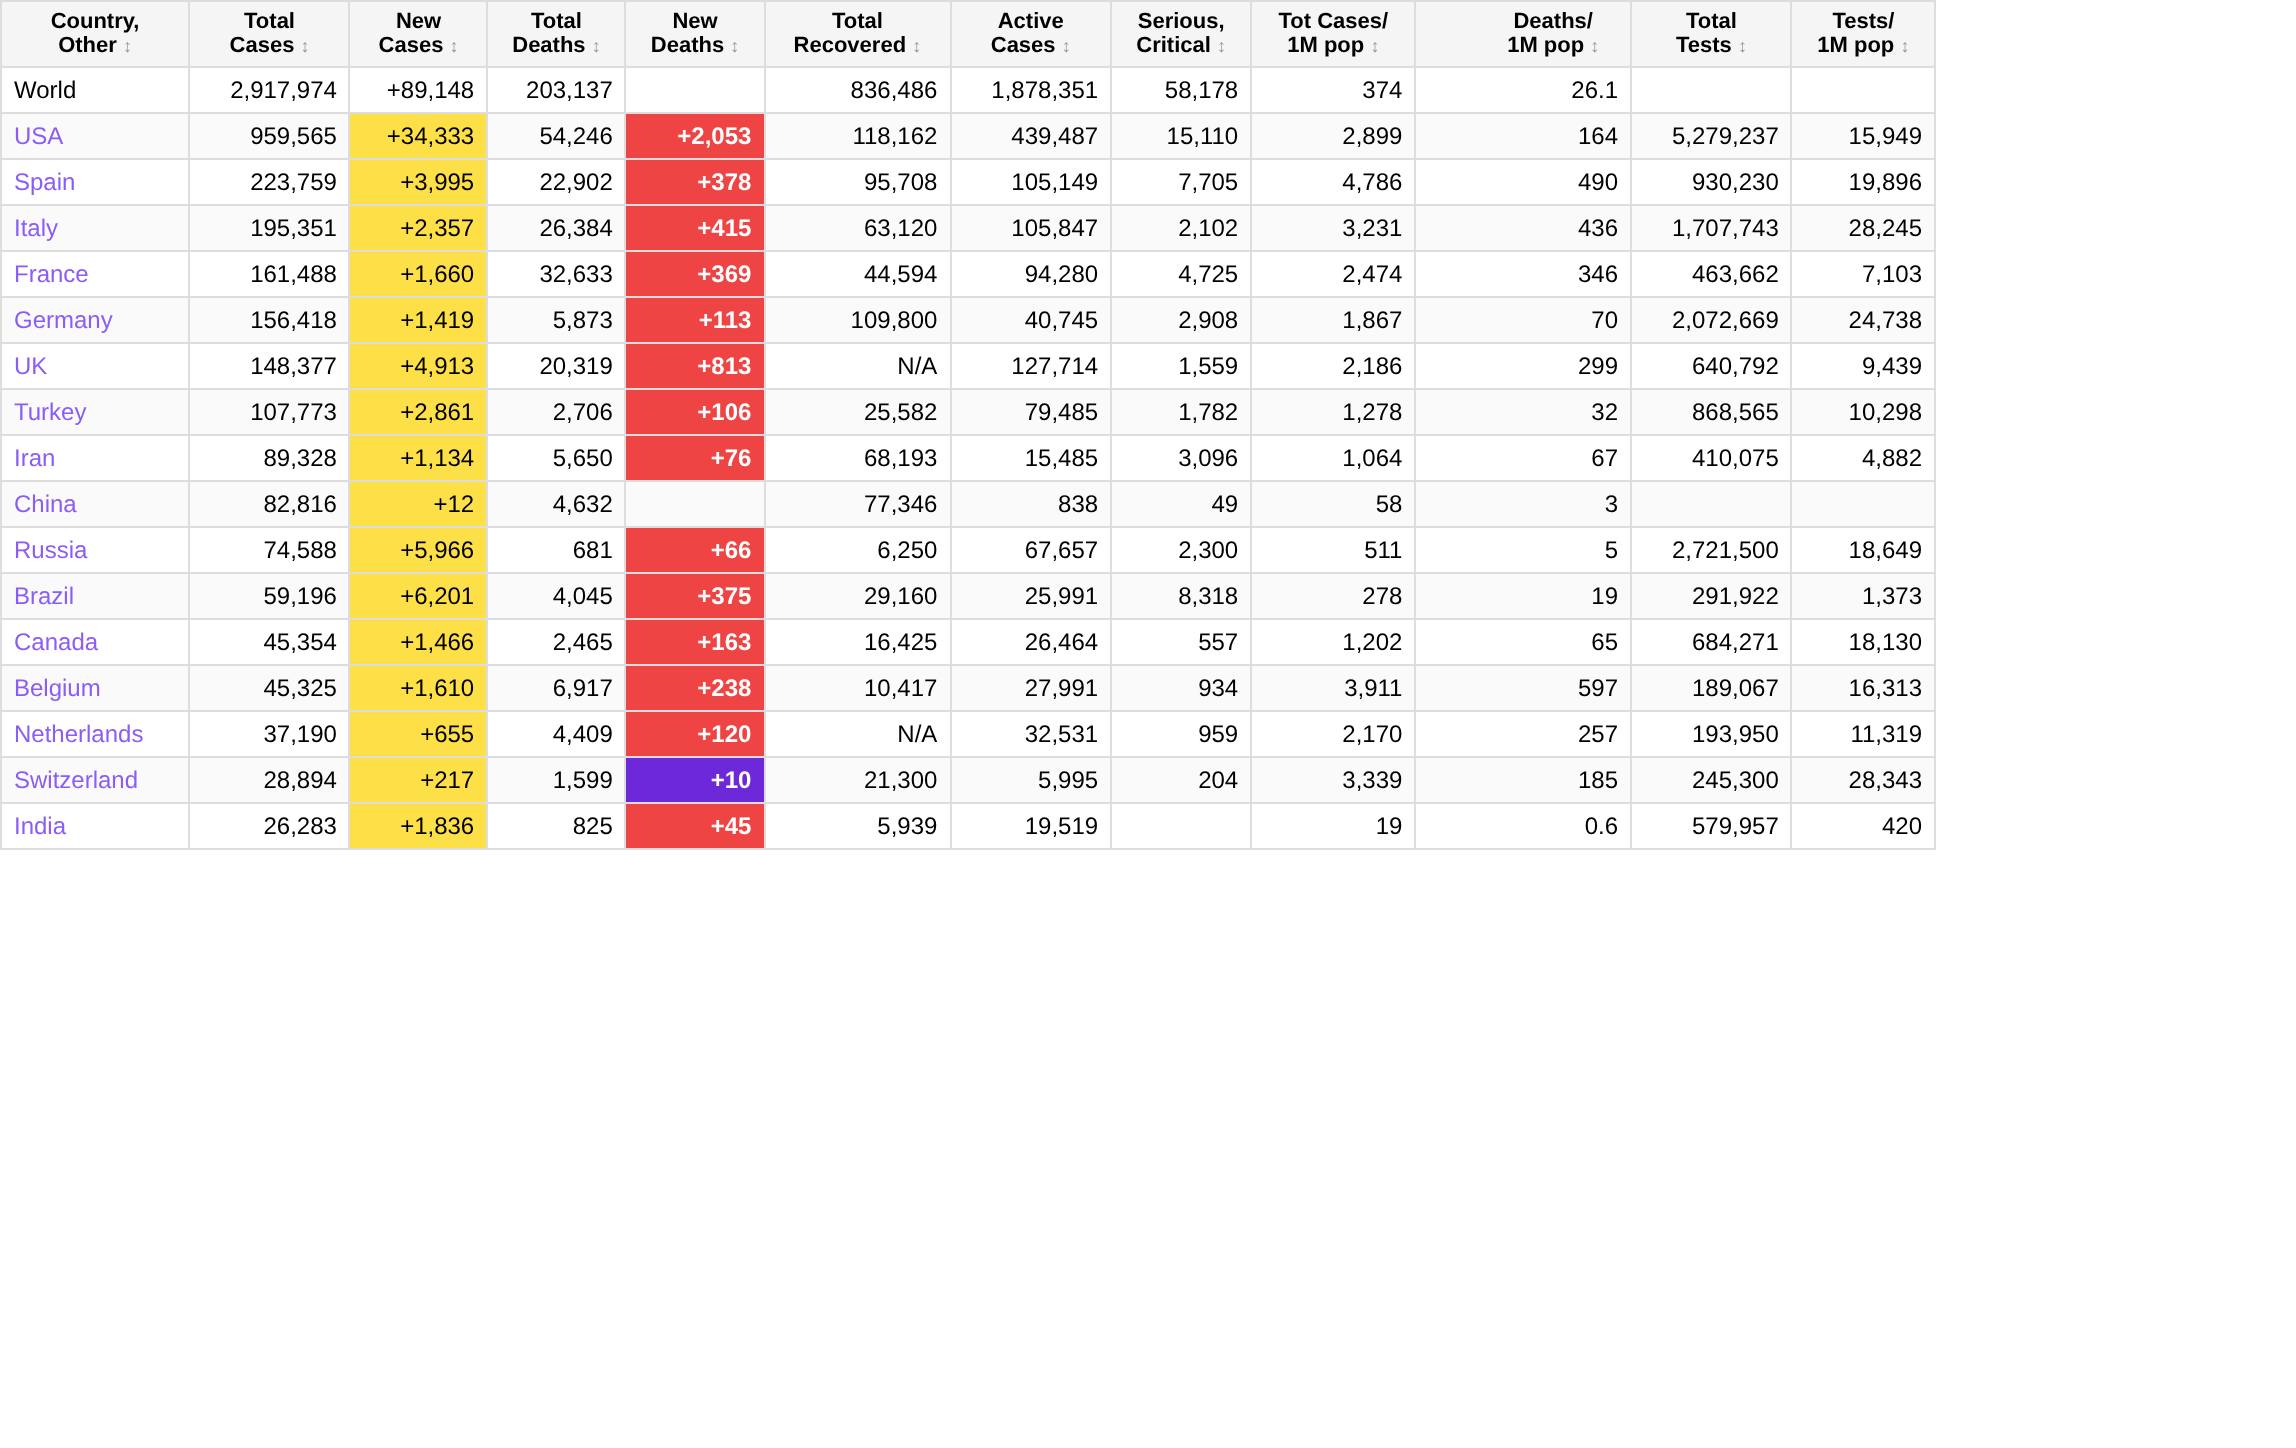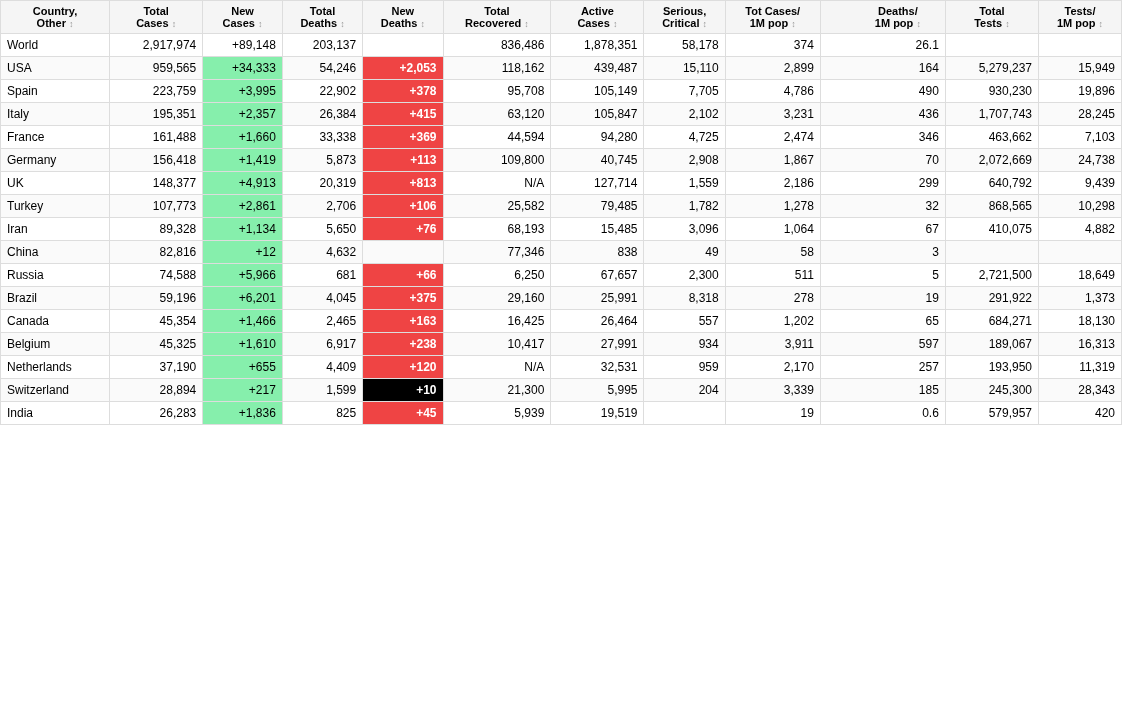--- a/index.html
+++ b/index.html
@@ -1,25 +1,25 @@
 <!DOCTYPE html>
 <html><head>
   <meta charset="utf-8">
   <style>
     * { box-sizing: border-box; margin: 0; padding: 0; }
     body { font-family: Arial, sans-serif; font-size: 12px; background: #fff; }
-    table { border-collapse: collapse; width: 1122px; }
+    table { border-collapse: collapse; width: 968px; }
     th, td { border: 1px solid #ddd; padding: 4px 6px; text-align: right; white-space: nowrap; }
     th { background: #f5f5f5; text-align: center; font-weight: bold; font-size: 11px; cursor: pointer; position: relative; }
     th .sort-icon { font-size: 9px; color: #999; }
     td.country-col { text-align: left; }
-    td a { color: #000000; text-decoration: none; }
-    .new-cases-yellow { background-color: #86efac; }
+    td a { color: #8b5cf6; text-decoration: none; }
+    .new-cases-yellow { background-color: #fde047; }
     .new-deaths-red { background-color: #ef4444; color: #fff; font-weight: bold; }
-    .new-deaths-light { background-color: #000000; color: #fff; font-weight: bold; }
+    .new-deaths-light { background-color: #6d28d9; color: #fff; font-weight: bold; }
     .world-row td { font-weight: normal; background: #fff; }
     tr:nth-child(even) { background: #fafafa; }
   </style>
 </head>
 <body>
 
 <table>
   <thead>
     <tr id="header-row">
         <th style="white-space: pre-line;">Country,<br>Other <span class="sort-icon">↕</span></th>
@@ -90,21 +90,21 @@
         <td>2,102</td>
         <td>3,231</td>
         <td>436</td>
         <td>1,707,743</td>
         <td>28,245</td>
       </tr>
       <tr>
         <td class="country-col"><a href="#">France</a></td>
         <td>161,488</td>
         <td class="new-cases-yellow">+1,660</td>
-        <td>33,338</td>
+        <td>32,633</td>
         <td class="new-deaths-red">+369</td>
         <td>44,594</td>
         <td>94,280</td>
         <td>4,725</td>
         <td>2,474</td>
         <td>346</td>
         <td>463,662</td>
         <td>7,103</td>
       </tr>
       <tr>

